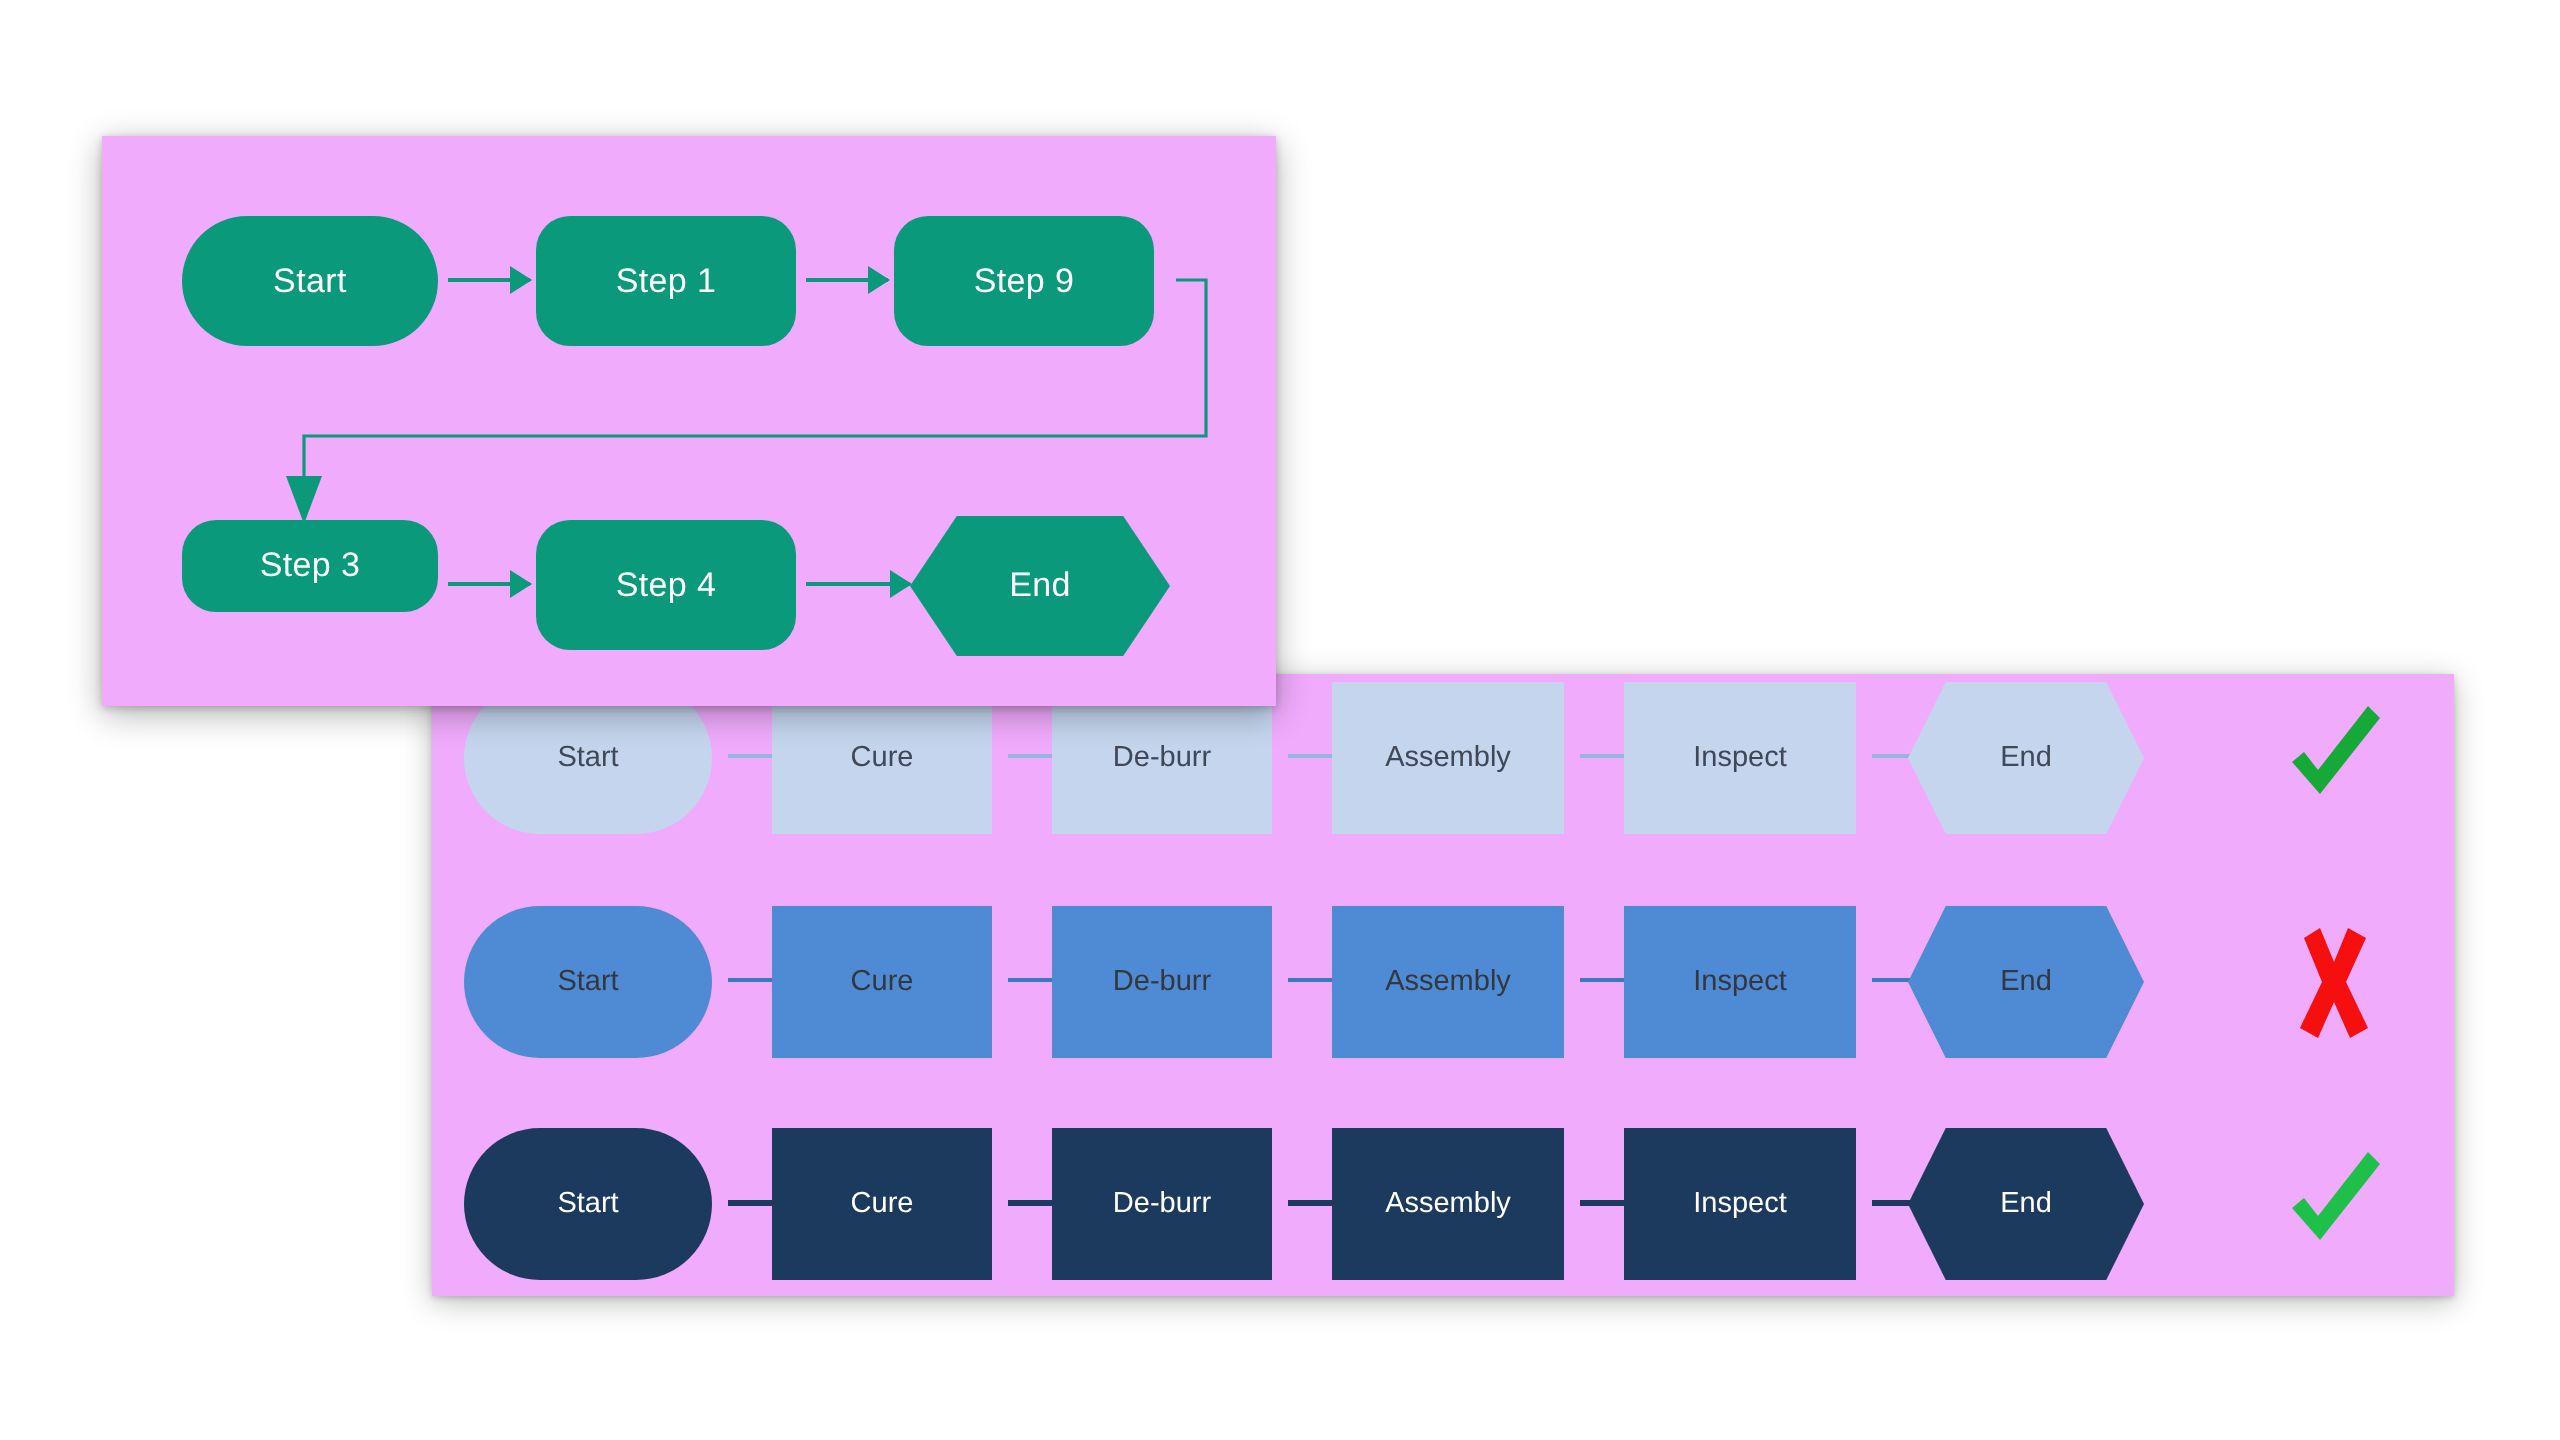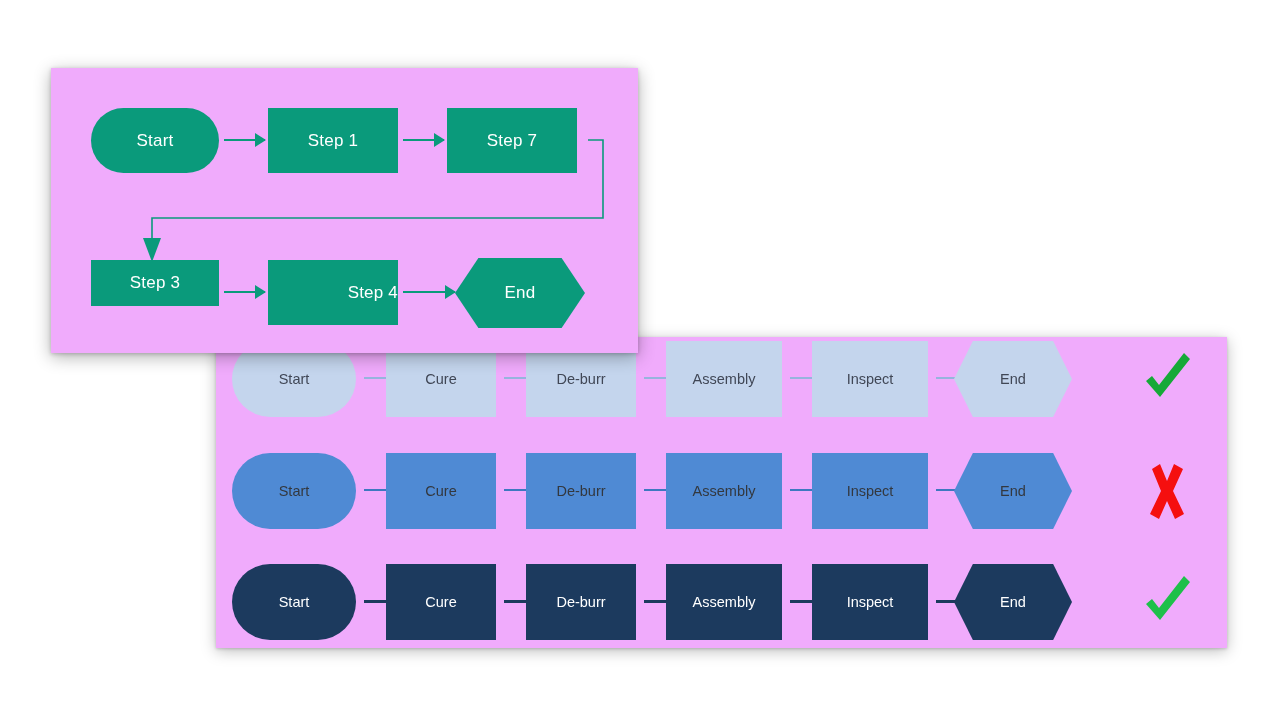--- a/index.html
+++ b/index.html
@@ -41,20 +41,21 @@
   .gnode {
     position: absolute;
     display: flex;
     align-items: center;
     justify-content: center;
     color: #ffffff;
     font-size: 17px;
     font-family: "Liberation Sans", sans-serif;
     letter-spacing: .2px;
     box-sizing: border-box;
+    border-radius: 17px;
   }
   .g-fill { background: #0a9a7b; }
   .g-pill { border-radius: 36px; }
   .g-hex {
     clip-path: polygon(18% 0%, 82% 0%, 100% 50%, 82% 100%, 18% 100%, 0% 50%);
   }
 
   
   .gconn {
     position: absolute;
@@ -231,29 +232,29 @@
     <span>Start</span>
   </div>
   <div class="gconn" style="left:173px;top:71px;width:41px;"></div>
 
   <div class="gnode g-fill" style="left:217px;top:40px;width:130px;height:65px;">
     <span>Step 1</span>
   </div>
   <div class="gconn" style="left:352px;top:71px;width:41px;"></div>
 
   <div class="gnode g-fill" style="left:396px;top:40px;width:130px;height:65px;">
-    <span>Step 7</span>
+    <span>Step 9</span>
   </div>
 
   <div class="gnode g-fill" style="left:40px;top:192px;width:128px;height:46px;">
     <span>Step 3</span>
   </div>
   <div class="gconn" style="left:173px;top:223px;width:41px;"></div>
 
-  <div class="gnode g-fill" style="left:217px;top:192px;width:130px;height:65px;justify-content:flex-end;">
+  <div class="gnode g-fill" style="left:217px;top:192px;width:130px;height:65px;">
     <span>Step 4</span>
   </div>
   <div class="gconn" style="left:352px;top:223px;width:52px;"></div>
 
   <div class="gnode g-fill g-hex" style="left:404px;top:190px;width:130px;height:70px;">
     <span>End</span>
   </div>
 </div>
 
 </body></html>

